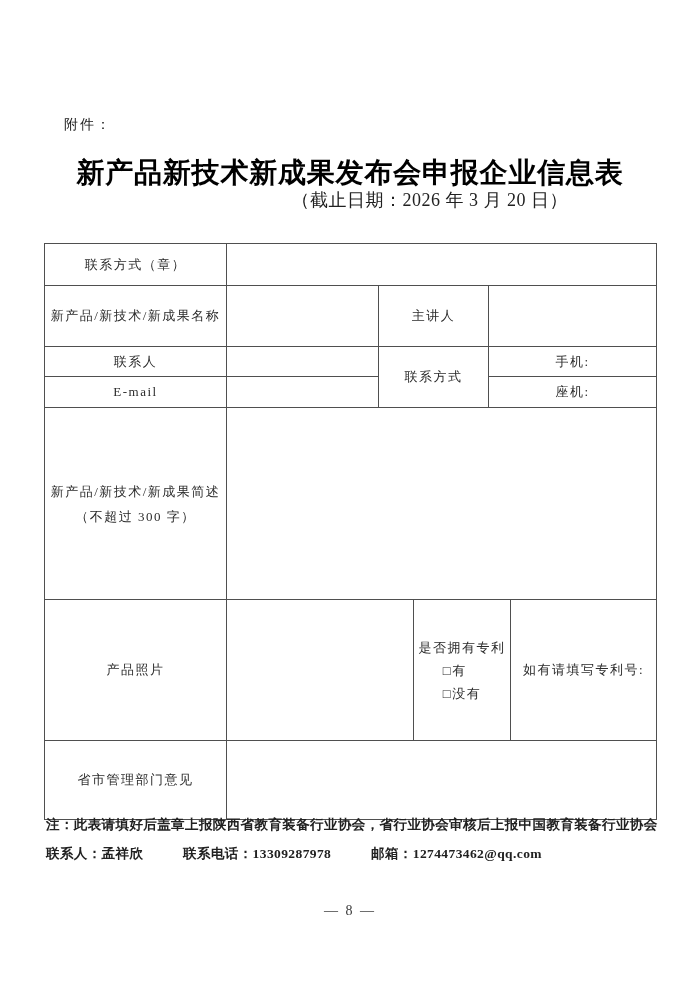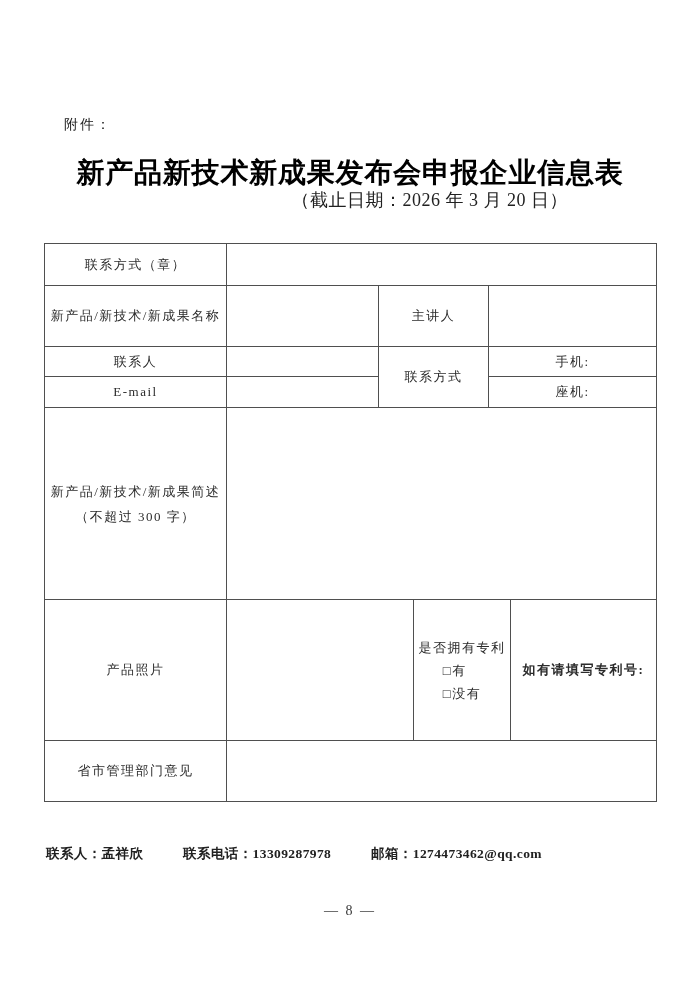--- a/index.html
+++ b/index.html
@@ -14,21 +14,21 @@
     font-size:18px;letter-spacing:0.5px;}
   table.form{
     position:absolute;left:44px;top:243px;width:612px;
     border-collapse:collapse;table-layout:fixed;
   }
   table.form td{
     border:1px solid #4f4f4f;font-size:13px;letter-spacing:1.5px;
     text-align:center;vertical-align:middle;padding:0;color:#2b2b2b;
   }
   td.lft{text-align:left;padding-left:12px;letter-spacing:1px;}
-  td.patent-num{vertical-align:top;text-align:left;padding:42px 4px 0 8px;letter-spacing:1px;font-weight:bold;}
+  td.patent-num{vertical-align:top;text-align:left;padding:42px 4px 0 8px;letter-spacing:1px;}
   .two-line div{line-height:25px;}
   .patent-cell{line-height:23px;}
   .cb-group{display:inline-block;text-align:left;}
   .note1{position:absolute;left:46px;top:816px;width:612px;font-size:13.5px;
     font-weight:bold;letter-spacing:0.4px;white-space:nowrap;}
   .note2{position:absolute;left:46px;top:845px;font-size:13.5px;font-weight:bold;
     letter-spacing:0.4px;}
   .note2 span{margin-right:36px;}
   .footer{position:absolute;left:0;top:903px;width:700px;text-align:center;
     font-size:14px;color:#3a3a3a;letter-spacing:2px;}
@@ -96,27 +96,28 @@
       <td colspan="2" class="patent-cell">
         <div>是否拥有专利</div>
         <div class="cb-group">
           <div>□有</div>
           <div>□没有</div>
         </div>
       </td>
       <td class="patent-num">如有请填写专利号:</td>
     </tr>
 
-    <tr style="height:61px">
+    <tr style="height:79px">
       <td>省市管理部门意见</td>
       <td colspan="5"></td>
     </tr>
   </tbody>
     </table>
 
+  <div class="note1">注：此表请填好后盖章上报陕西省教育装备行业协会，省行业协会审核后上报中国教育装备行业协会</div>
 
   <div class="note2">
     <span>联系人：孟祥欣</span>
     <span>联系电话：13309287978</span>
     <span>邮箱：1274473462@qq.com</span>
   </div>
 
   <div class="footer">— 8 —</div>
 
 </div>

